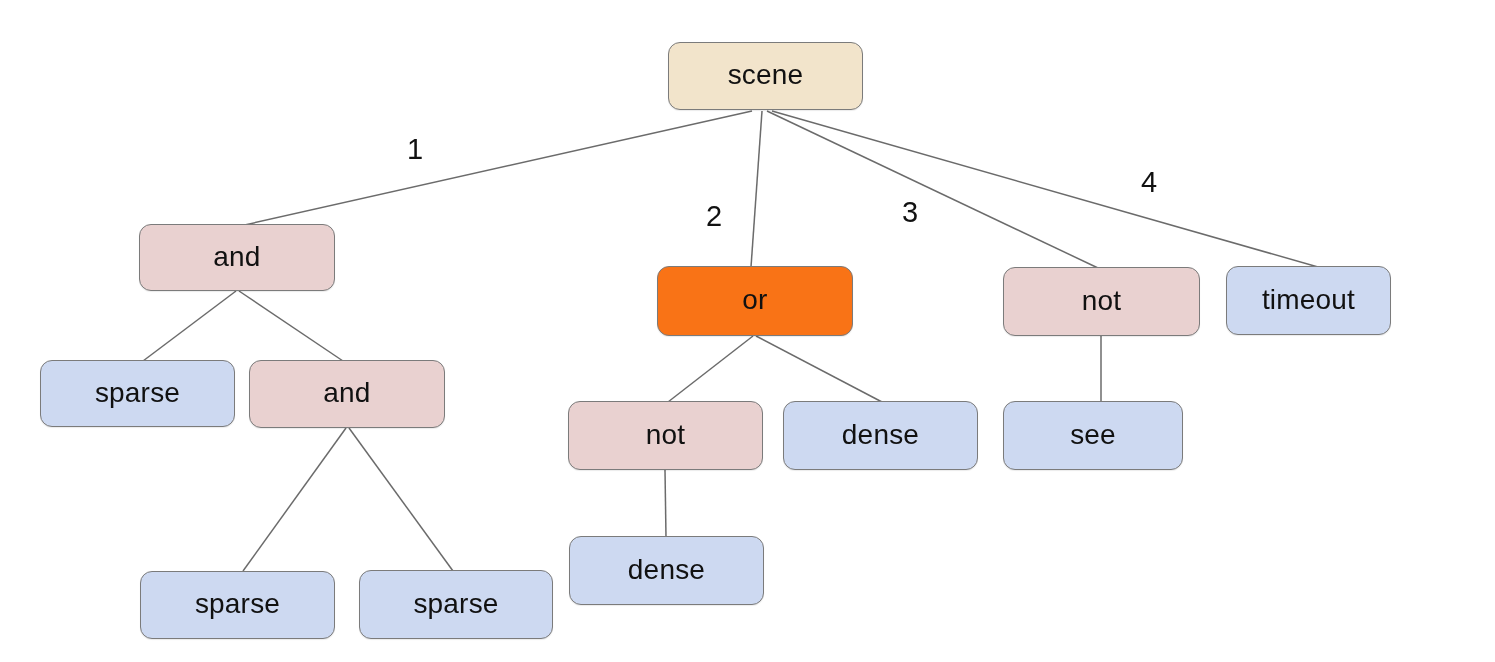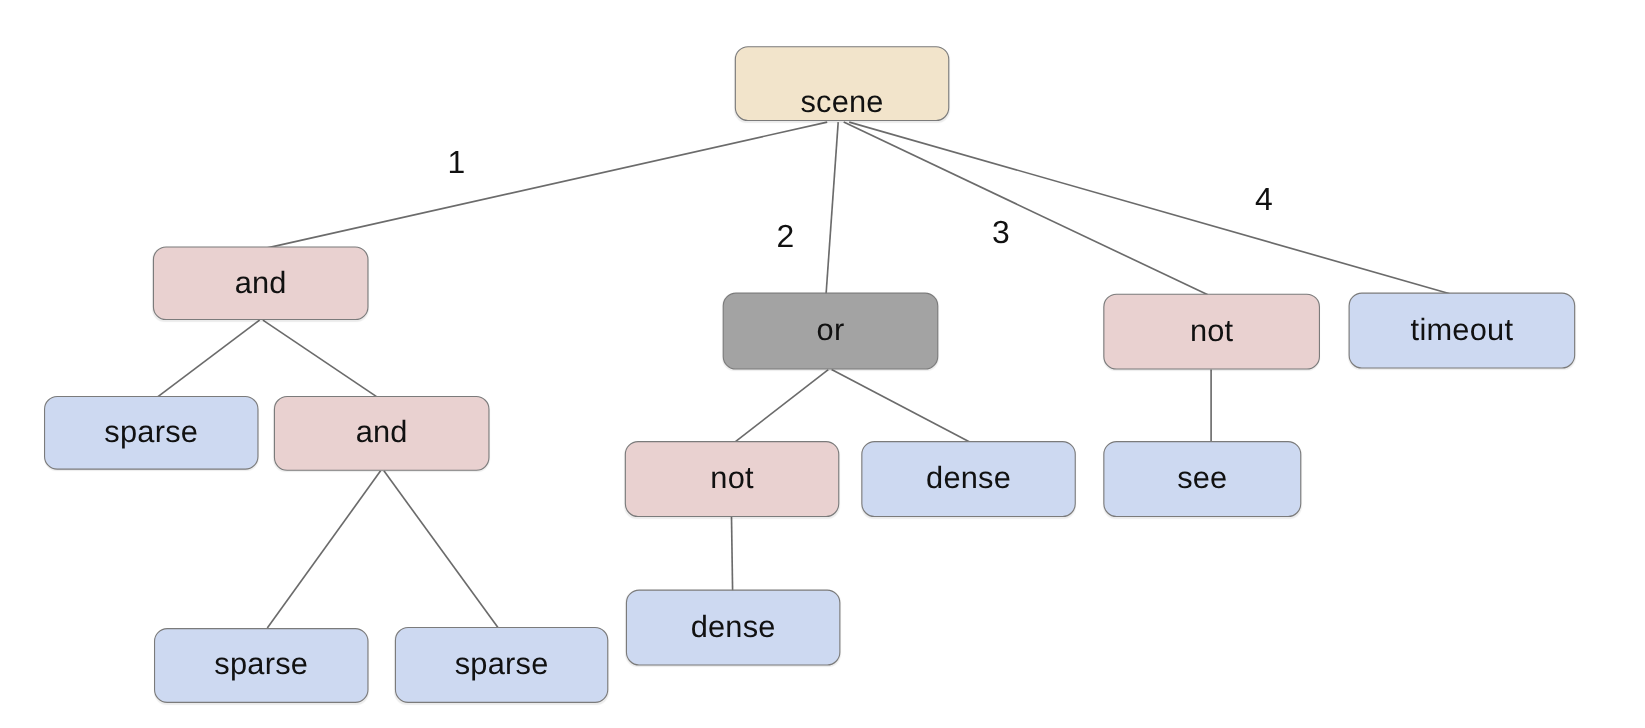--- a/index.html
+++ b/index.html
@@ -64,33 +64,33 @@
       <line x1="753" y1="336" x2="668" y2="402" stroke="#6b6b6b" stroke-width="1.5"></line>
       <line x1="756" y1="336" x2="882" y2="402" stroke="#6b6b6b" stroke-width="1.5"></line>
       <line x1="665" y1="470" x2="666" y2="537" stroke="#6b6b6b" stroke-width="1.5"></line>
       <line x1="1101" y1="336" x2="1101" y2="402" stroke="#6b6b6b" stroke-width="1.5"></line>
     </svg>
 
 <div class="edge-label" style="left: 415px; top: 149px; color: rgb(17, 17, 17);">1</div>
     <div class="edge-label" style="left: 714px; top: 216px; color: rgb(17, 17, 17);">2</div>
     <div class="edge-label" style="left: 910px; top: 212px; color: rgb(17, 17, 17);">3</div>
     <div class="edge-label" style="left: 1149px; top: 182px; color: rgb(17, 17, 17);">4</div>
-    <div class="node node-root" style="left: 668px; top: 42px; width: 195px; height: 68px; background: rgb(242, 228, 203); border-color: rgb(123, 123, 123); color: rgb(17, 17, 17); align-items: flex-end;">
+    <div class="node node-root" style="left: 668px; top: 42px; width: 195px; height: 68px; background: rgb(242, 228, 203); border-color: rgb(123, 123, 123); color: rgb(17, 17, 17);">
       <span>scene</span>
     </div>
     <div class="node node-operator" style="left: 139px; top: 224px; width: 196px; height: 67px; background: rgb(233, 209, 208); border-color: rgb(123, 123, 123); color: rgb(17, 17, 17);">
       <span>and</span>
     </div>
-    <div class="node node-operator" style="left: 657px; top: 266px; width: 196px; height: 70px; background: #a3a3a3; border-color: rgb(123, 123, 123); color: rgb(17, 17, 17);">
+    <div class="node node-operator" style="left: 657px; top: 266px; width: 196px; height: 70px; background: #f97316; border-color: rgb(123, 123, 123); color: rgb(17, 17, 17);">
       <span>or</span>
     </div>
     <div class="node node-operator" style="left: 1003px; top: 267px; width: 197px; height: 69px; background: rgb(233, 209, 208); border-color: rgb(123, 123, 123); color: rgb(17, 17, 17);">
       <span>not</span>
     </div>
-    <div class="node node-leaf" style="left: 1226px; top: 266px; width: 206px; height: 69px; background: rgb(205, 217, 241); border-color: rgb(123, 123, 123); color: rgb(17, 17, 17);">
+    <div class="node node-leaf" style="left: 1226px; top: 266px; width: 165px; height: 69px; background: rgb(205, 217, 241); border-color: rgb(123, 123, 123); color: rgb(17, 17, 17);">
       <span>timeout</span>
     </div>
     <div class="node node-leaf" style="left: 40px; top: 360px; width: 195px; height: 67px; background: rgb(205, 217, 241); border-color: rgb(123, 123, 123); color: rgb(17, 17, 17);">
       <span>sparse</span>
     </div>
     <div class="node node-operator" style="left: 249px; top: 360px; width: 196px; height: 68px; background: rgb(233, 209, 208); border-color: rgb(123, 123, 123); color: rgb(17, 17, 17);">
       <span>and</span>
     </div>
     <div class="node node-operator" style="left: 568px; top: 401px; width: 195px; height: 69px; background: rgb(233, 209, 208); border-color: rgb(123, 123, 123); color: rgb(17, 17, 17);">
       <span>not</span>

